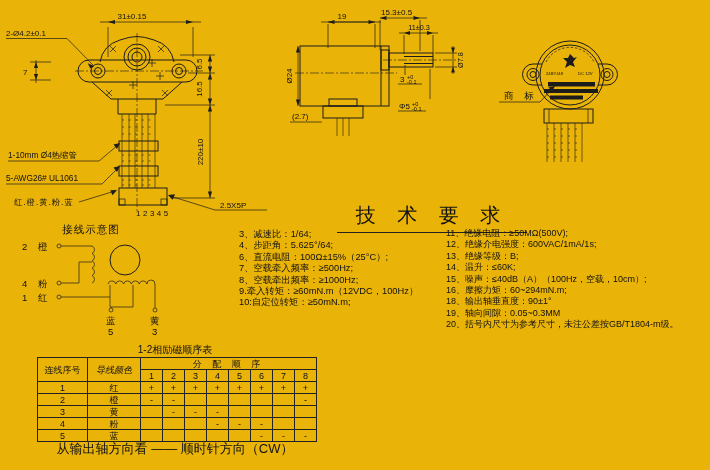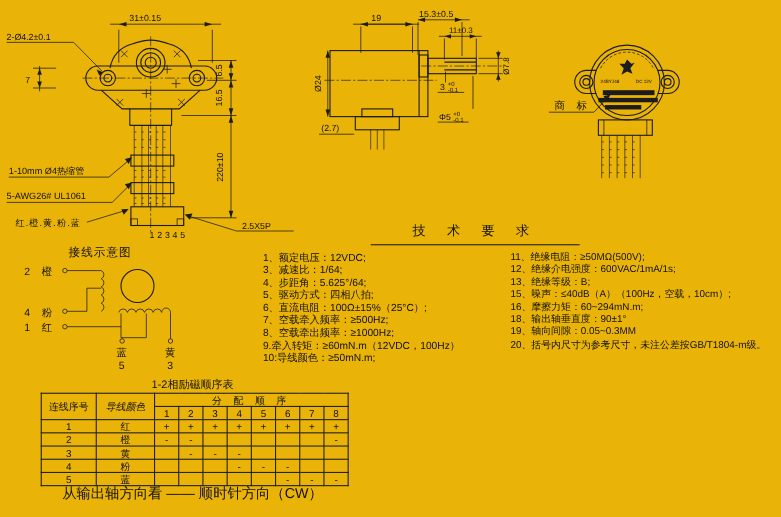--- a/index.html
+++ b/index.html
@@ -11,21 +11,21 @@
   .ln{stroke:#1c1c1c;stroke-width:1;fill:none;}
   .thin{stroke:#1c1c1c;stroke-width:0.7;fill:none;}
   .cl{stroke:#1c1c1c;stroke-width:0.6;fill:none;stroke-dasharray:9 2 2 2;}
   .hatch{stroke:#1c1c1c;stroke-width:0.6;fill:none;}
   .arr{fill:#1c1c1c;stroke:none;}
   .dim{font-size:8px;}
   .dim7{font-size:7.3px;}
   .lbl{font-size:8.3px;}
   .tiny{font-size:4.2px;}
   .abs{position:absolute;}
-  .techTitle{left:337px;top:202px;width:190px;text-align:center;font-size:12px;
+  .techTitle{left:337px;top:202px;width:190px;text-align:center;font-size:20px;
              letter-spacing:8px;border-bottom:1.2px solid #222;padding-bottom:3px;white-space:nowrap;}
   .techCol{font-size:9.3px;line-height:11.4px;white-space:nowrap;}
   .tblTitle{left:60px;top:343px;width:230px;text-align:center;font-size:10px;white-space:nowrap;}
   table.seq{position:absolute;left:37px;top:357px;border-collapse:collapse;table-layout:fixed;}
   table.seq td{border:1px solid #222;font-size:9px;text-align:center;padding:0;
                height:11px;line-height:10px;overflow:hidden;white-space:nowrap;}
   .cNo{width:49px;} .cColor{width:52px;font-style:italic;} .cStep{width:21px;}
   .seqHead{letter-spacing:4px;}
   .footerLine{left:37px;top:440px;width:276px;text-align:center;font-size:13px;white-space:nowrap;}
   .wireTitle{font-size:10.5px;}
@@ -205,34 +205,33 @@
     </g>
     <g>
       <text x="26" y="84" font-size="9.5" letter-spacing="4">商 标</text>
       <path class="thin" d="M21,87 H62 L76,72"></path>
       <polygon class="arr" points="77,71 70.5,72.6 74,77"></polygon>
     </g>
   </svg>
 
   <div class="abs techTitle">技 术 要 求</div>
   <div class="abs techCol" style="left:239px;top:229px">
-    <div>1、额定电压：12VDC;</div>
     <div>3、减速比：1/64;</div>
     <div>4、步距角：5.625°/64;</div>
-    <div>5、驱动方式：四相八拍;</div>
     <div>6、直流电阻：100Ω±15%（25°C）;</div>
     <div>7、空载牵入频率：≥500Hz;</div>
     <div>8、空载牵出频率：≥1000Hz;</div>
     <div>9.牵入转矩：≥60mN.m（12VDC，100Hz）</div>
-    <div>10:导线颜色：≥50mN.m;</div>
+    <div>10:自定位转矩：≥50mN.m;</div>
   </div>
-  <div class="abs techCol" style="left:464px;top:228px;font-size:9px">
+  <div class="abs techCol" style="left:446px;top:228px;font-size:9px">
     <div>11、绝缘电阻：≥50MΩ(500V);</div>
     <div>12、绝缘介电强度：600VAC/1mA/1s;</div>
     <div>13、绝缘等级：B;</div>
+    <div>14、温升：≤60K;</div>
     <div>15、噪声：≤40dB（A）（100Hz，空载，10cm）;</div>
     <div>16、摩擦力矩：60~294mN.m;</div>
     <div>18、输出轴垂直度：90±1°</div>
     <div>19、轴向间隙：0.05~0.3MM</div>
     <div>20、括号内尺寸为参考尺寸，未注公差按GB/T1804-m级。</div>
   </div>
 
   <svg style="left:10px;top:220px" width="240" height="125" viewBox="0 0 240 125">
     <text class="wireTitle" x="81" y="13" text-anchor="middle" letter-spacing="1">接线示意图</text>
     <g>

